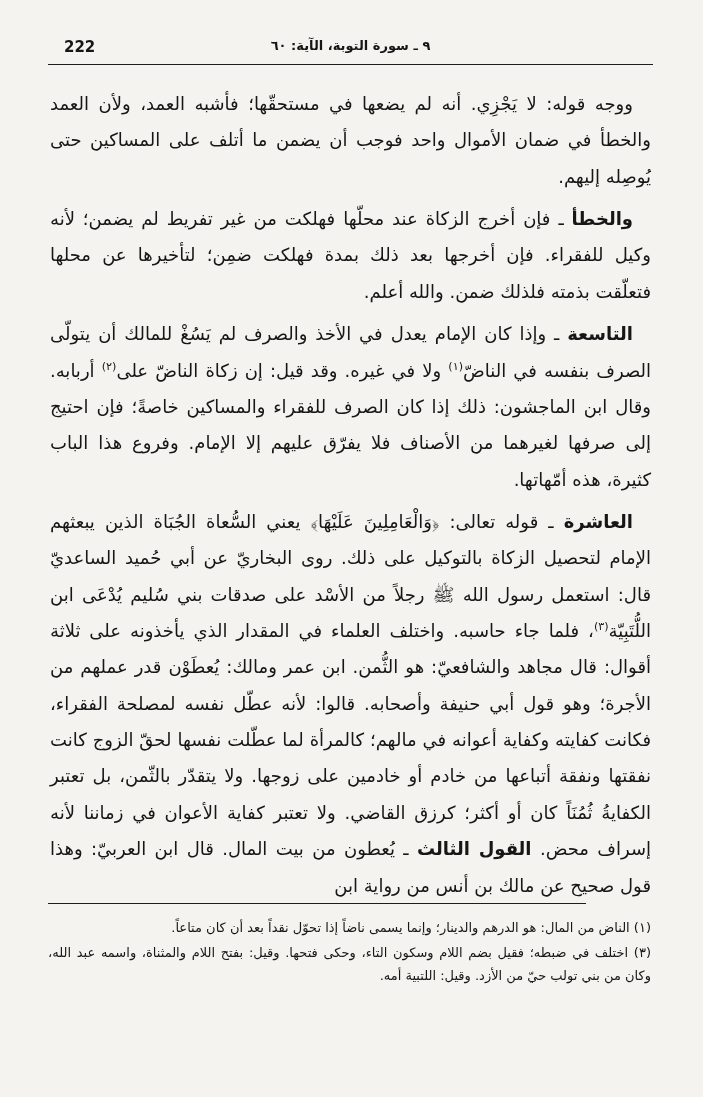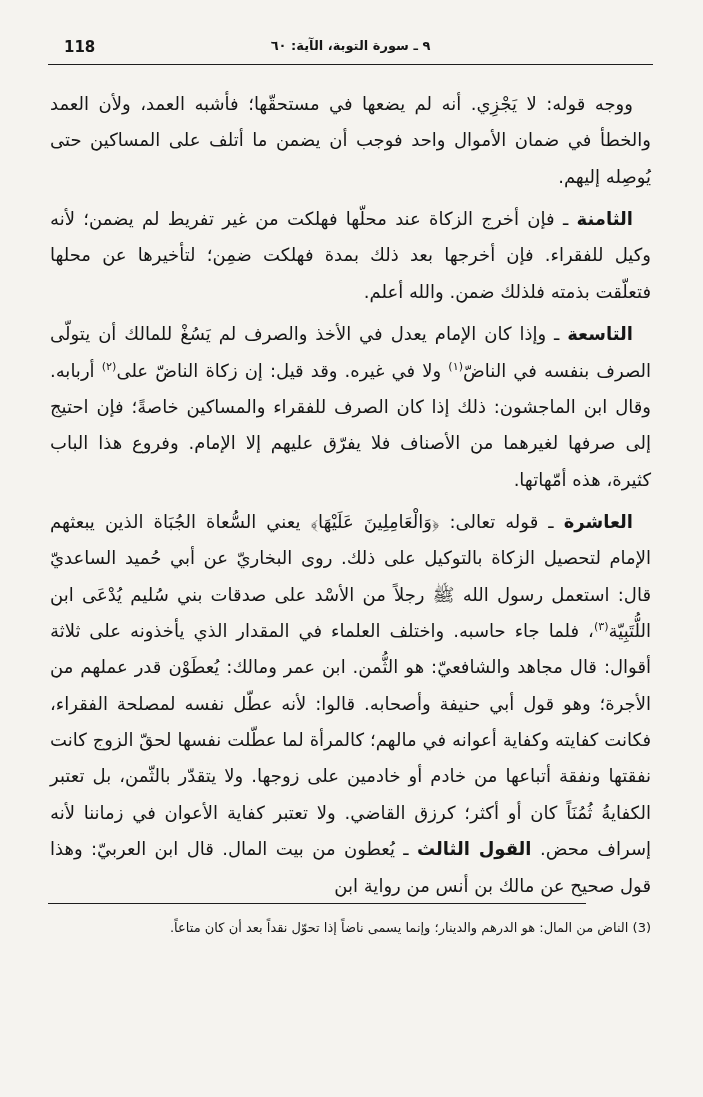--- a/index.html
+++ b/index.html
@@ -93,31 +93,32 @@
     margin: 0 0 2px 0;
   }
 </style>
 </head>
 <body>
 
 <div class="page">
 
   <div class="header">
     <div class="header-title">٩ ـ سورة التوبة، الآية: ٦٠</div>
-    <div class="page-number">118</div>
+    <div class="page-number">222</div>
   </div>
 
   <div class="header-rule"></div>
 
   <div class="body-text">
       <p class="para"><span>ووجه قوله: لا يَجْزِي. أنه لم يضعها في مستحقّها؛ فأشبه العمد، ولأن العمد والخطأ في ضمان الأموال واحد فوجب أن يضمن ما أتلف على المساكين حتى يُوصِله إليهم.</span></p>
-      <p class="para"><span class="bold">الثامنة</span><span> ـ فإن أخرج الزكاة عند محلّها فهلكت من غير تفريط لم يضمن؛ لأنه وكيل للفقراء. فإن أخرجها بعد ذلك بمدة فهلكت ضمِن؛ لتأخيرها عن محلها فتعلّقت بذمته فلذلك ضمن. والله أعلم.</span></p>
+      <p class="para"><span class="bold">والخطأ</span><span> ـ فإن أخرج الزكاة عند محلّها فهلكت من غير تفريط لم يضمن؛ لأنه وكيل للفقراء. فإن أخرجها بعد ذلك بمدة فهلكت ضمِن؛ لتأخيرها عن محلها فتعلّقت بذمته فلذلك ضمن. والله أعلم.</span></p>
       <p class="para"><span class="bold">التاسعة</span><span> ـ وإذا كان الإمام يعدل في الأخذ والصرف لم يَسُغْ للمالك أن يتولّى الصرف بنفسه في الناضّ</span><sup>(١)</sup><span> ولا في غيره. وقد قيل: إن زكاة الناضّ على</span><sup>(٢)</sup><span> أربابه. وقال ابن الماجشون: ذلك إذا كان الصرف للفقراء والمساكين خاصةً؛ فإن احتيج إلى صرفها لغيرهما من الأصناف فلا يفرّق عليهم إلا الإمام. وفروع هذا الباب كثيرة، هذه أمّهاتها.</span></p>
       <p class="para"><span class="bold">العاشرة</span><span> ـ قوله تعالى: ﴿وَالْعَامِلِينَ عَلَيْهَا﴾ يعني السُّعاة الجُبَاة الذين يبعثهم الإمام لتحصيل الزكاة بالتوكيل على ذلك. روى البخاريّ عن أبي حُميد الساعديّ قال: استعمل رسول الله ﷺ رجلاً من الأسْد على صدقات بني سُليم يُدْعَى ابن اللُّتَبِيّة</span><sup>(٣)</sup><span>، فلما جاء حاسبه. واختلف العلماء في المقدار الذي يأخذونه على ثلاثة أقوال: قال مجاهد والشافعيّ: هو الثُّمن. ابن عمر ومالك: يُعطَوْن قدر عملهم من الأجرة؛ وهو قول أبي حنيفة وأصحابه. قالوا: لأنه عطّل نفسه لمصلحة الفقراء، فكانت كفايته وكفاية أعوانه في مالهم؛ كالمرأة لما عطّلت نفسها لحقّ الزوج كانت نفقتها ونفقة أتباعها من خادم أو خادمين على زوجها. ولا يتقدّر بالثّمن، بل تعتبر الكفايةُ ثُمُنَاً كان أو أكثر؛ كرزق القاضي. ولا تعتبر كفاية الأعوان في زماننا لأنه إسراف محض. </span><span class="bold">القول الثالث</span><span> ـ يُعطون من بيت المال. قال ابن العربيّ: وهذا قول صحيح عن مالك بن أنس من رواية ابن</span></p>
     </div>
 
   <div class="footnote-divider"></div>
 
   <div class="footnotes">
-      <p class="footnote">(3) الناض من المال: هو الدرهم والدينار؛ وإنما يسمى ناضاً إذا تحوّل نقداً بعد أن كان متاعاً.</p>
+      <p class="footnote">(١) الناض من المال: هو الدرهم والدينار؛ وإنما يسمى ناضاً إذا تحوّل نقداً بعد أن كان متاعاً.</p>
+      <p class="footnote">(٣) اختلف في ضبطه؛ فقيل بضم اللام وسكون التاء، وحكى فتحها. وقيل: بفتح اللام والمثناة، واسمه عبد الله، وكان من بني تولب حيّ من الأزد. وقيل: اللتبية أمه.</p>
     </div>
 
 </div>
 
 </body></html>

